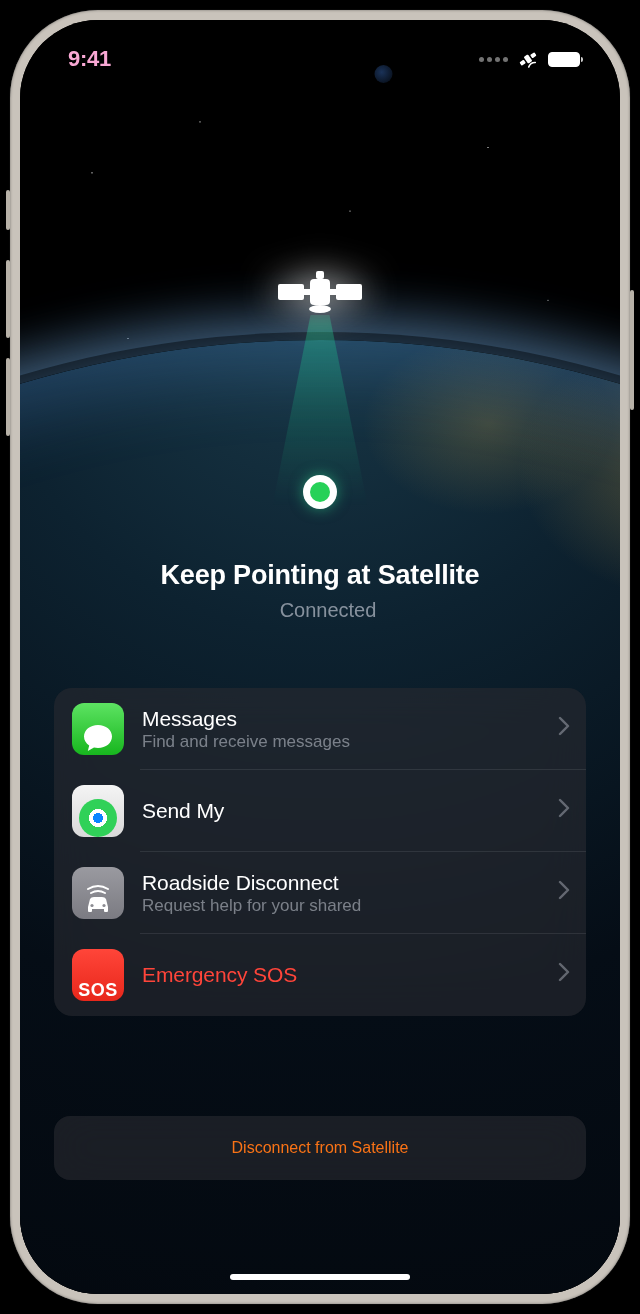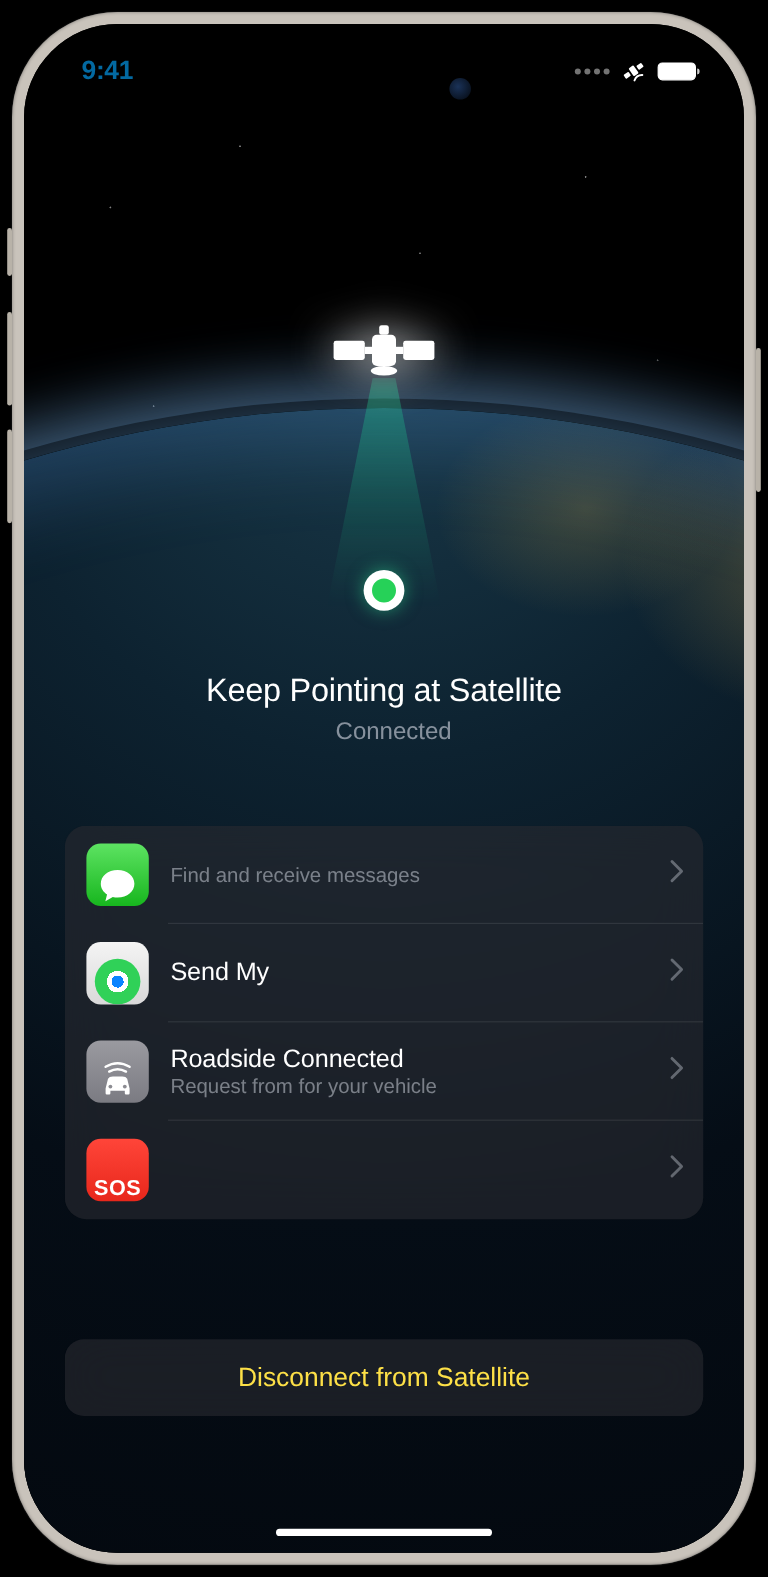--- a/index.html
+++ b/index.html
@@ -107,21 +107,21 @@
       position: absolute;
       top: 0;
       left: 0;
       right: 0;
       height: 78px;
       padding: 0 40px 0 48px;
       display: flex;
       justify-content: space-between;
       align-items: center;
       z-index: 25;
-      color: #0369a1;
+      color: #f9a8d4;
       text-align: right;
     }
     .time {
       font-size: 22px;
       font-weight: 600;
       letter-spacing: -.3px;
     }
     .status-icons {
       display: flex;
       align-items: center;
@@ -205,21 +205,21 @@
       position: absolute;
       top: 540px;
       left: 0;
       right: 0;
       text-align: center;
       z-index: 15;
     }
     .main-title {
       color: #fff;
       font-size: 27px;
-      font-weight: 400;
+      font-weight: 700;
       letter-spacing: -.2px;
     }
     .subtitle {
       color: rgba(200,205,215,.65);
       font-size: 20px;
       margin-top: 8px;
       margin-left: 16px;
     }
 
     
@@ -298,22 +298,22 @@
       left: 34px;
       right: 34px;
       top: 1096px;
       height: 64px;
       border-radius: 16px;
       background: rgba(40,42,48,.62);
       backdrop-filter: blur(20px);
       display: flex;
       align-items: center;
       justify-content: center;
-      color: #fde047;
-      font-size: 22px;
+      color: #f97316;
+      font-size: 16px;
       font-weight: 400;
       z-index: 20;
       cursor: pointer;
     }
 
     
     .home-indicator {
       position: absolute;
       bottom: 14px;
       left: 50%;
@@ -388,20 +388,21 @@
 
     <div class="options-card">
 
       <div class="option-row">
         <div class="app-icon icon-messages">
           <svg width="34" height="34" viewBox="0 0 34 34">
             <path d="M17 4 C9 4 3 9 3 15.5 C3 19.2 5 22.4 8.2 24.4 L6.8 30 L13 26.5 C14.3 26.8 15.6 27 17 27 C25 27 31 22 31 15.5 C31 9 25 4 17 4 Z" fill="#fff"></path>
           </svg>
         </div>
         <div class="option-text">
+          <div class="option-title">Messages</div>
           <div class="option-sub">Find and receive messages</div>
         </div>
         <div class="chevron">
           <svg width="12" height="20" viewBox="0 0 12 20">
               <path d="M2 2 L10 10 L2 18" stroke="currentColor" stroke-width="2.4" fill="none" stroke-linecap="round" stroke-linejoin="round"></path>
             </svg>
         </div>
       </div>
 
       <div class="option-row">
@@ -420,35 +421,36 @@
         <div class="app-icon icon-roadside">
           <svg width="38" height="38" viewBox="0 0 38 38">
             <path d="M9 8 Q19 2 29 8" stroke="#fff" stroke-width="2" fill="none" stroke-linecap="round"></path>
             <path d="M12 12 Q19 8 26 12" stroke="#fff" stroke-width="2" fill="none" stroke-linecap="round"></path>
             <path d="M9 26 L11 18 Q12 16 15 16 L23 16 Q26 16 27 18 L29 26 L29 30 Q29 31 28 31 L26 31 Q25 31 25 30 L25 28 L13 28 L13 30 Q13 31 12 31 L10 31 Q9 31 9 30 Z" fill="#fff"></path>
             <circle cx="13" cy="24.5" r="1.6" fill="#8c8c92"></circle>
             <circle cx="25" cy="24.5" r="1.6" fill="#8c8c92"></circle>
           </svg>
         </div>
         <div class="option-text">
-          <div class="option-title">Roadside Connected</div>
-          <div class="option-sub">Request from for your vehicle</div>
+          <div class="option-title">Roadside Disconnect</div>
+          <div class="option-sub">Request help for your shared</div>
         </div>
         <div class="chevron">
           <svg width="12" height="20" viewBox="0 0 12 20">
               <path d="M2 2 L10 10 L2 18" stroke="currentColor" stroke-width="2.4" fill="none" stroke-linecap="round" stroke-linejoin="round"></path>
             </svg>
         </div>
       </div>
 
       <div class="option-row">
         <div class="app-icon icon-sos">
           <span class="icon-sos-text">SOS</span>
         </div>
         <div class="option-text">
+          <div class="option-title sos">Emergency SOS</div>
         </div>
         <div class="chevron">
           <svg width="12" height="20" viewBox="0 0 12 20">
               <path d="M2 2 L10 10 L2 18" stroke="currentColor" stroke-width="2.4" fill="none" stroke-linecap="round" stroke-linejoin="round"></path>
             </svg>
         </div>
       </div>
 
     </div>
 

